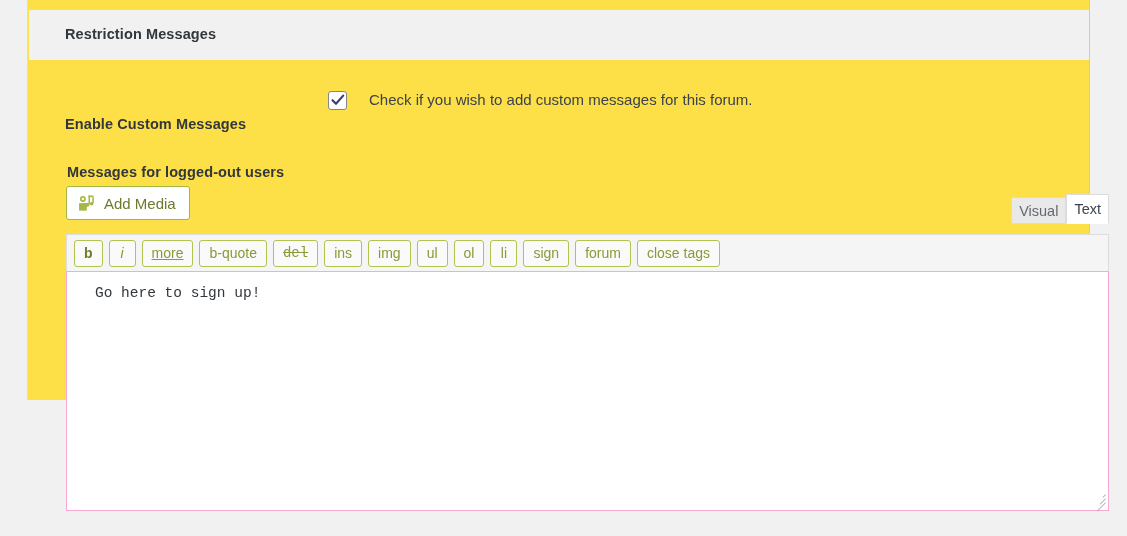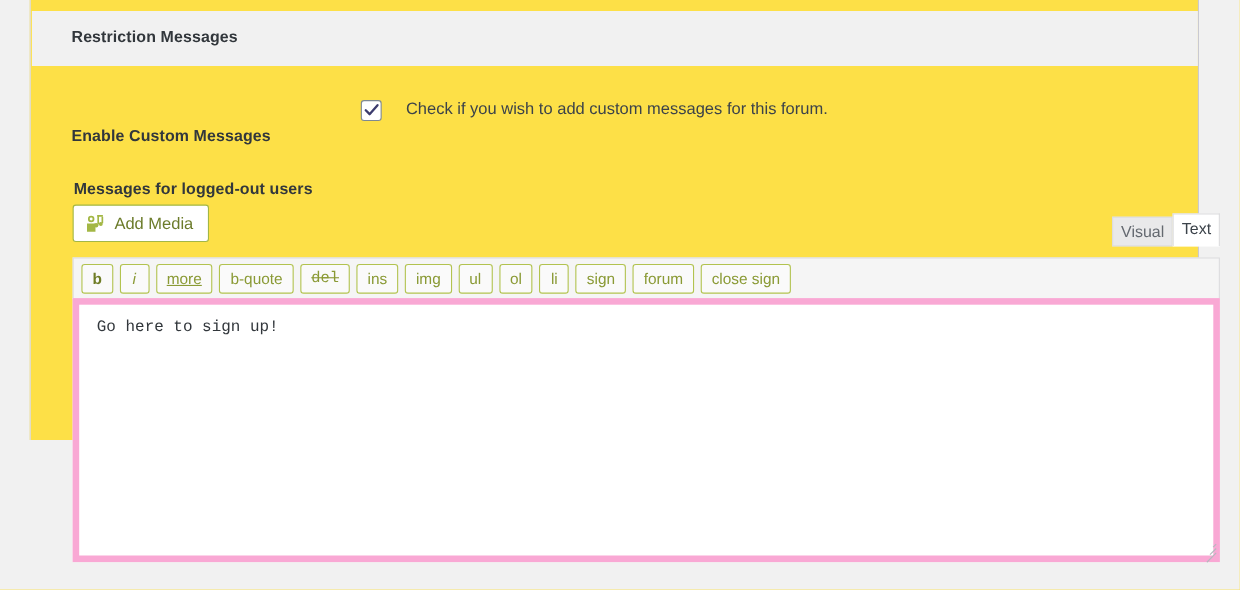--- a/index.html
+++ b/index.html
@@ -203,23 +203,23 @@
   .qt-btn.strike  { text-decoration: line-through; font-family: Liberation Mono, monospace; }
 
   
   .qt-textarea {
     position: absolute;
     left: 0;
     top: 85px;
     width: 1043px;
     height: 240px;
     background: #ffffff;
-    border: 6px solid #f9a8d4;
-    box-sizing: border-box;
-    padding: 11px 16px;
+    border: 1px solid #f9a8d4;
+    box-sizing: border-box;
+    padding: 11px 28px;
     font-family: "Liberation Mono", monospace;
     font-size: 14.5px;
     line-height: 1.5;
     color: #32373c;
     resize: none;
     outline: none;
     overflow: hidden;
   }
   .resize-grip {
     position: absolute;
@@ -290,21 +290,21 @@
         <div class="qt-btn under">more</div>
         <div class="qt-btn ">b-quote</div>
         <div class="qt-btn strike">del</div>
         <div class="qt-btn ">ins</div>
         <div class="qt-btn ">img</div>
         <div class="qt-btn ">ul</div>
         <div class="qt-btn ">ol</div>
         <div class="qt-btn ">li</div>
         <div class="qt-btn ">sign</div>
         <div class="qt-btn ">forum</div>
-        <div class="qt-btn ">close sign</div>
+        <div class="qt-btn ">close tags</div>
       </div>
 
     <textarea class="qt-textarea" id="editor-textarea" spellcheck="false" style="">Go here to sign up!</textarea>
 
     <div class="resize-grip">
       <i style="width:12px; bottom:2px;  transform:rotate(-45deg);"></i>
       <i style="width:8px;  bottom:6px;  transform:rotate(-45deg);"></i>
       <i style="width:4px;  bottom:10px; transform:rotate(-45deg);"></i>
     </div>
 

